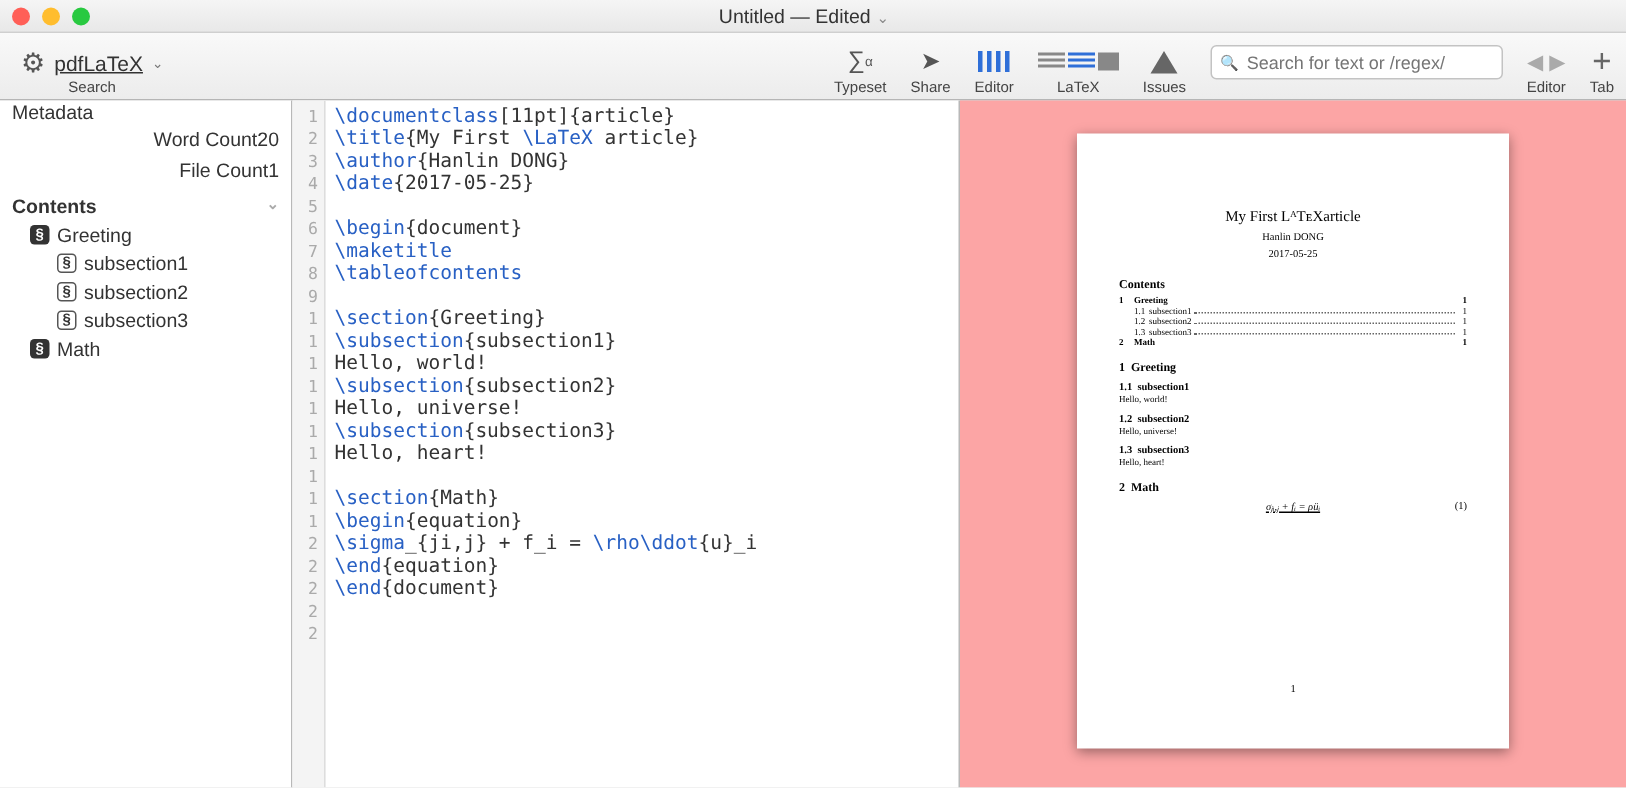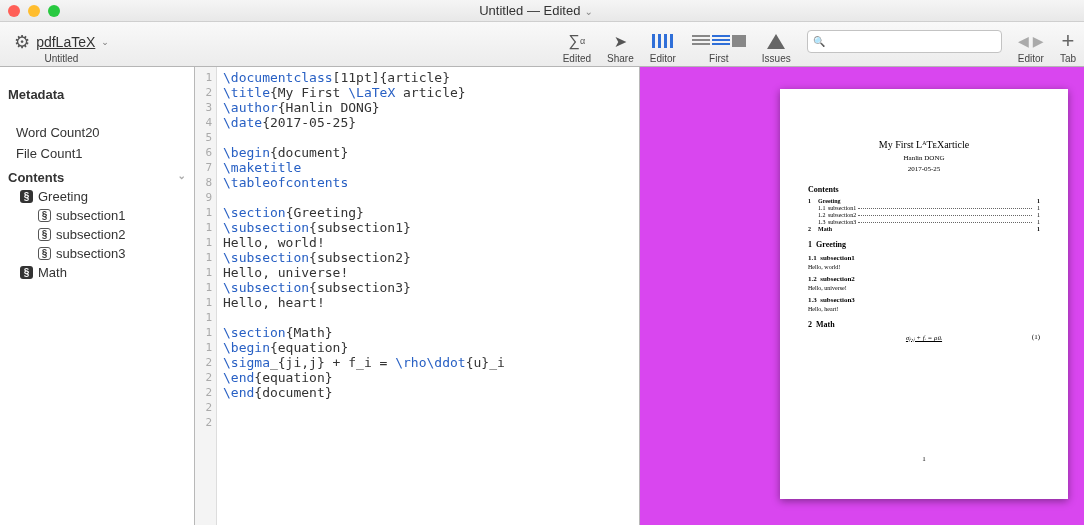--- a/index.html
+++ b/index.html
@@ -75,22 +75,22 @@
 .nav-arrows { display:flex; gap:4px; color:#aaa; font-size:14px;}
 .plus { font-size:22px; color:#666; font-weight:200; }
 
 .workspace {
   display:flex; height: calc(525px - 22px - 45px);
 }
 .sidebar {
   width: 195px; background:#fff; border-right:1px solid #b8b8b8;
   font-size:13px; overflow:hidden;
 }
-.side-head { font-weight:700; color:#333; padding:20px 8px; }
-.side-row { display:flex; justify-content:flex-start; padding:3px 8px 3px 16px; color:#333;}
+.side-head { font-weight:400; color:#333; padding:0 8px; }
+.side-row { display:flex; justify-content:flex-end; padding:3px 8px 3px 16px; color:#333;}
 .side-row .val { color:#333; }
 .contents-header { font-weight:600; padding:6px 8px 2px; display:flex; justify-content:space-between;}
 .tree-item { display:flex; align-items:center; gap:5px; padding:2px 8px 2px 20px; color:#333;}
 .tree-item.sub { padding-left:38px; }
 .sec-icon {
   width:13px; height:13px; background:#333; color:#fff; border-radius:3px;
   font-size:10px; display:flex; align-items:center; justify-content:center; font-weight:700;
 }
 .sec-icon.outline { background:#fff; color:#333; border:1px solid #555; }
 
@@ -104,21 +104,21 @@
   text-align:right; padding:3px 4px 0 0; line-height:15px; font-size:11px;
 }
 .gutter div { height:15px; }
 .code {
   flex:1; padding:3px 6px 16px; line-height:15px; white-space:pre; color:#333;
 }
 .code div { height:15px; }
 .kw { color:#2860c4; }
 
 .preview {
-  flex:1; background:#d946ef; display:flex; align-items:flex-start; justify-content:flex-end;
+  flex:1; background:#fca5a5; display:flex; align-items:flex-start; justify-content:center;
   padding:22px 16px; overflow:hidden;
 }
 .page {
   width:288px; height:410px; background:#fff; box-shadow:0 2px 8px rgba(0,0,0,.4);
   padding:50px 28px 10px; font-family: "Times New Roman", serif; color:#000;
   font-size:7px; position:relative;
 }
 .page .ptitle { text-align:center; font-size:10px; margin-bottom:4px; }
 .page .pauthor { text-align:center; font-size:7px; margin-bottom:3px; }
 .page .pdate { text-align:center; font-size:7px; margin-bottom:12px; }
@@ -152,26 +152,26 @@
   </div>
 </div>
 
 <div class="toolbar">
   <div class="tool-item-b">
     <div class="typeset-row">
       <span class="gear">⚙︎</span>
       <span class="typeset-label">pdfLaTeX</span>
       <span class="chevdown">⌄</span>
     </div>
-    <div class="tool-label">Untitled</div>
+    <div class="tool-label">Search</div>
   </div>
   <div class="spacer"></div>
   <div class="tool-item">
     <div class="tool-icon">∑<sub style="font-size:9px">α</sub></div>
-    <div class="tool-label">Edited</div>
+    <div class="tool-label">Typeset</div>
   </div>
   <div class="tool-item">
     <div class="tool-icon">➤</div>
     <div class="tool-label">Share</div>
   </div>
   <div class="tool-item">
     <div class="tool-icon">
         <div class="outline-ico">
           <span></span>
           <span></span>
@@ -188,31 +188,32 @@
           <span></span>
           <span></span>
         </div>
       <div class="lines blue">
           <span></span>
           <span></span>
           <span></span>
         </div>
       <div class="blk"></div>
     </div>
-    <div class="tool-label">First</div>
+    <div class="tool-label">LaTeX</div>
   </div>
   <div class="tool-item">
     <div class="tool-icon">
         <div class="warn"></div>
       </div>
     <div class="tool-label">Issues</div>
   </div>
   <div class="tool-item-b">
     <div class="searchbox">
       <span style="color:#888">🔍</span>
+      <input placeholder="Search for text or /regex/" style="">
     </div>
     <div style="height:13px"></div>
   </div>
   <div class="tool-item">
     <div class="tool-icon nav-arrows">
         <span>◀</span>
         <span>▶</span>
       </div>
     <div class="tool-label">Editor</div>
   </div>

